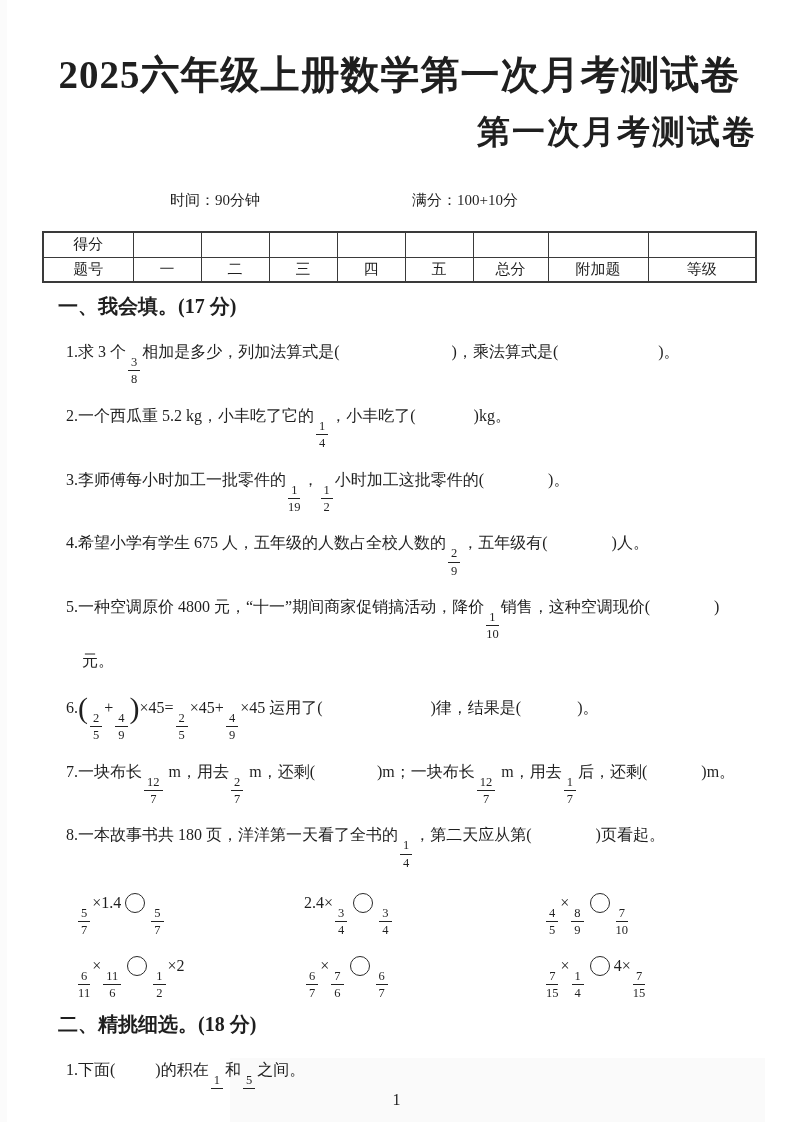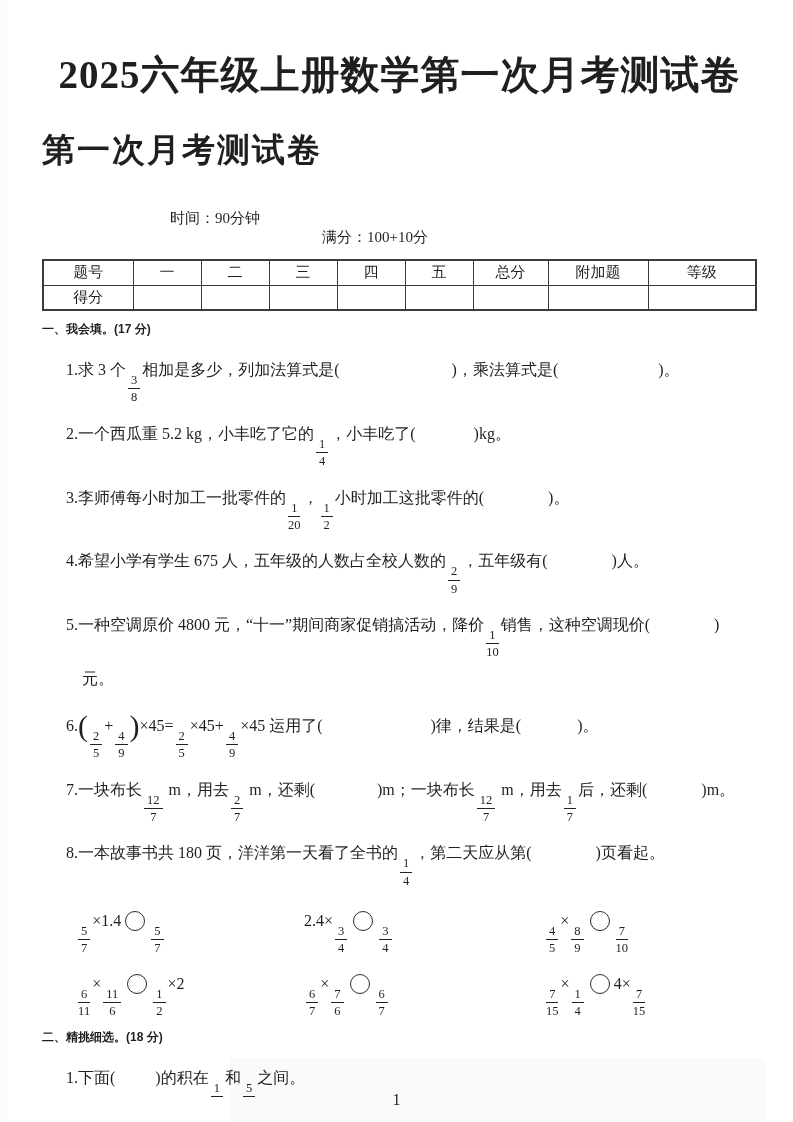--- a/index.html
+++ b/index.html
@@ -12,39 +12,39 @@
     position: relative;
     overflow: hidden;
   }
   .scan-edge-left { position: absolute; left: 0; top: 0; width: 7px; height: 100%; background: #fbfbfb; }
   .scan-shade-bottom { position: absolute; left: 230px; right: 28px; top: 1058px; height: 64px; background: #fafafa; }
 
   .page { position: relative; padding: 48px 36px 0 42px; }
 
   .title {
     font-size: 39px; font-weight: 600; text-align: center;
-    letter-spacing: 1px; margin: 0 0 26px;
+    letter-spacing: 1px; margin: 0 0 8px;
   }
   .subtitle {
-    font-size: 33px; font-weight: 600; text-align: left;
+    font-size: 33px; font-weight: 600; text-align: right;
     letter-spacing: 2px; margin: 0 0 36px;
   }
 
-  .meta { display: flex; font-size: 15px; padding-left: 128px; margin-bottom: 12px; flex-direction: column; }
+  .meta { display: flex; font-size: 15px; padding-left: 128px; margin-bottom: 21px; }
   .meta .meta-right { margin-left: 152px; font-family: Liberation Serif, serif; }
 
   table.score { border-collapse: collapse; border: 2px solid #3a3a3a; margin-bottom: 8px; }
   table.score td {
     border: 1px solid #3a3a3a; height: 25px; padding: 0;
     text-align: center; font-size: 15px;
   }
 
   .sec-heading {
-    font-family: Liberation Sans, sans-serif;
-    font-weight: bold; font-size: 12px; margin: 10px 0 13px;
+    font-family: Liberation Serif, serif;
+    font-weight: bold; font-size: 20px; margin: 10px 16px 13px;
   }
 
   .question {
     font-size: 16px; line-height: 37px; white-space: pre-wrap;
     padding-left: 24px; margin-bottom: 10px; font-family: Liberation Serif, serif;
   }
 
   .frac {
     display: inline-flex; flex-direction: column; align-items: center;
     vertical-align: -9px; line-height: 1.15; font-size: 12.5px; margin: 0 2px;
@@ -95,49 +95,49 @@
         <col style="width:68px">
       <col style="width:68px">
         <col style="width:68px">
         <col style="width:68px">
       <col style="width:75px">
         <col style="width:100px">
         <col style="width:108px">
     </colgroup>
     <tbody>
         <tr>
+      <td>得分</td>
+      <td></td>
+      <td></td>
+      <td></td>
+      <td></td>
+      <td></td>
+      <td></td>
+      <td></td>
+      <td></td>
+    </tr>
+    <tr>
       <td>题号</td>
       <td>一</td>
       <td>二</td>
       <td>三</td>
       <td>四</td>
       <td>五</td>
       <td>总分</td>
       <td>附加题</td>
       <td>等级</td>
     </tr>
-    <tr>
-      <td>得分</td>
-      <td></td>
-      <td></td>
-      <td></td>
-      <td></td>
-      <td></td>
-      <td></td>
-      <td></td>
-      <td></td>
-    </tr>
   </tbody>
     </table>
 
   <div class="sec-heading">一、我会填。(17 分)</div>
 
   <div class="question">1.求 3 个<span class="frac"><span class="num">3</span><span class="den">8</span></span>相加是多少，列加法算式是(<span class="blank" style="width: 112px;"></span>)，乘法算式是(<span class="blank" style="width: 100px;"></span>)。</div>
   <div class="question">2.一个西瓜重 5.2 kg，小丰吃了它的<span class="frac"><span class="num">1</span><span class="den">4</span></span>，小丰吃了(<span class="blank" style="width: 58px;"></span>)kg。</div>
-  <div class="question">3.李师傅每小时加工一批零件的<span class="frac"><span class="num">1</span><span class="den">20</span></span>，<span class="frac"><span class="num">1</span><span class="den">2</span></span>小时加工这批零件的(<span class="blank" style="width: 64px;"></span>)。</div>
+  <div class="question">3.李师傅每小时加工一批零件的<span class="frac"><span class="num">1</span><span class="den">19</span></span>，<span class="frac"><span class="num">1</span><span class="den">2</span></span>小时加工这批零件的(<span class="blank" style="width: 64px;"></span>)。</div>
   <div class="question">4.希望小学有学生 675 人，五年级的人数占全校人数的<span class="frac"><span class="num">2</span><span class="den">9</span></span>，五年级有(<span class="blank" style="width: 64px;"></span>)人。</div>
   <div class="question">5.一种空调原价 4800 元，“十一”期间商家促销搞活动，降价<span class="frac"><span class="num">1</span><span class="den">10</span></span>销售，这种空调现价(<span class="blank" style="width: 64px;"></span>)
 　元。</div>
   <div class="question">6.<span class="bigparen">(</span><span class="frac"><span class="num">2</span><span class="den">5</span></span>+<span class="frac"><span class="num">4</span><span class="den">9</span></span><span class="bigparen">)</span>×45=<span class="frac"><span class="num">2</span><span class="den">5</span></span>×45+<span class="frac"><span class="num">4</span><span class="den">9</span></span>×45 运用了(<span class="blank" style="width: 108px;"></span>)律，结果是(<span class="blank" style="width: 56px;"></span>)。</div>
   <div class="question">7.一块布长<span class="frac"><span class="num">12</span><span class="den">7</span></span> m，用去<span class="frac"><span class="num">2</span><span class="den">7</span></span> m，还剩(<span class="blank" style="width: 62px;"></span>)m；一块布长<span class="frac"><span class="num">12</span><span class="den">7</span></span> m，用去<span class="frac"><span class="num">1</span><span class="den">7</span></span>后，还剩(<span class="blank" style="width: 54px;"></span>)m。</div>
   <div class="question">8.一本故事书共 180 页，洋洋第一天看了全书的<span class="frac"><span class="num">1</span><span class="den">4</span></span>，第二天应从第(<span class="blank" style="width: 64px;"></span>)页看起。</div>
 
   <div class="cmp-row">
     <span><span class="frac">
           <span class="num">5</span>

